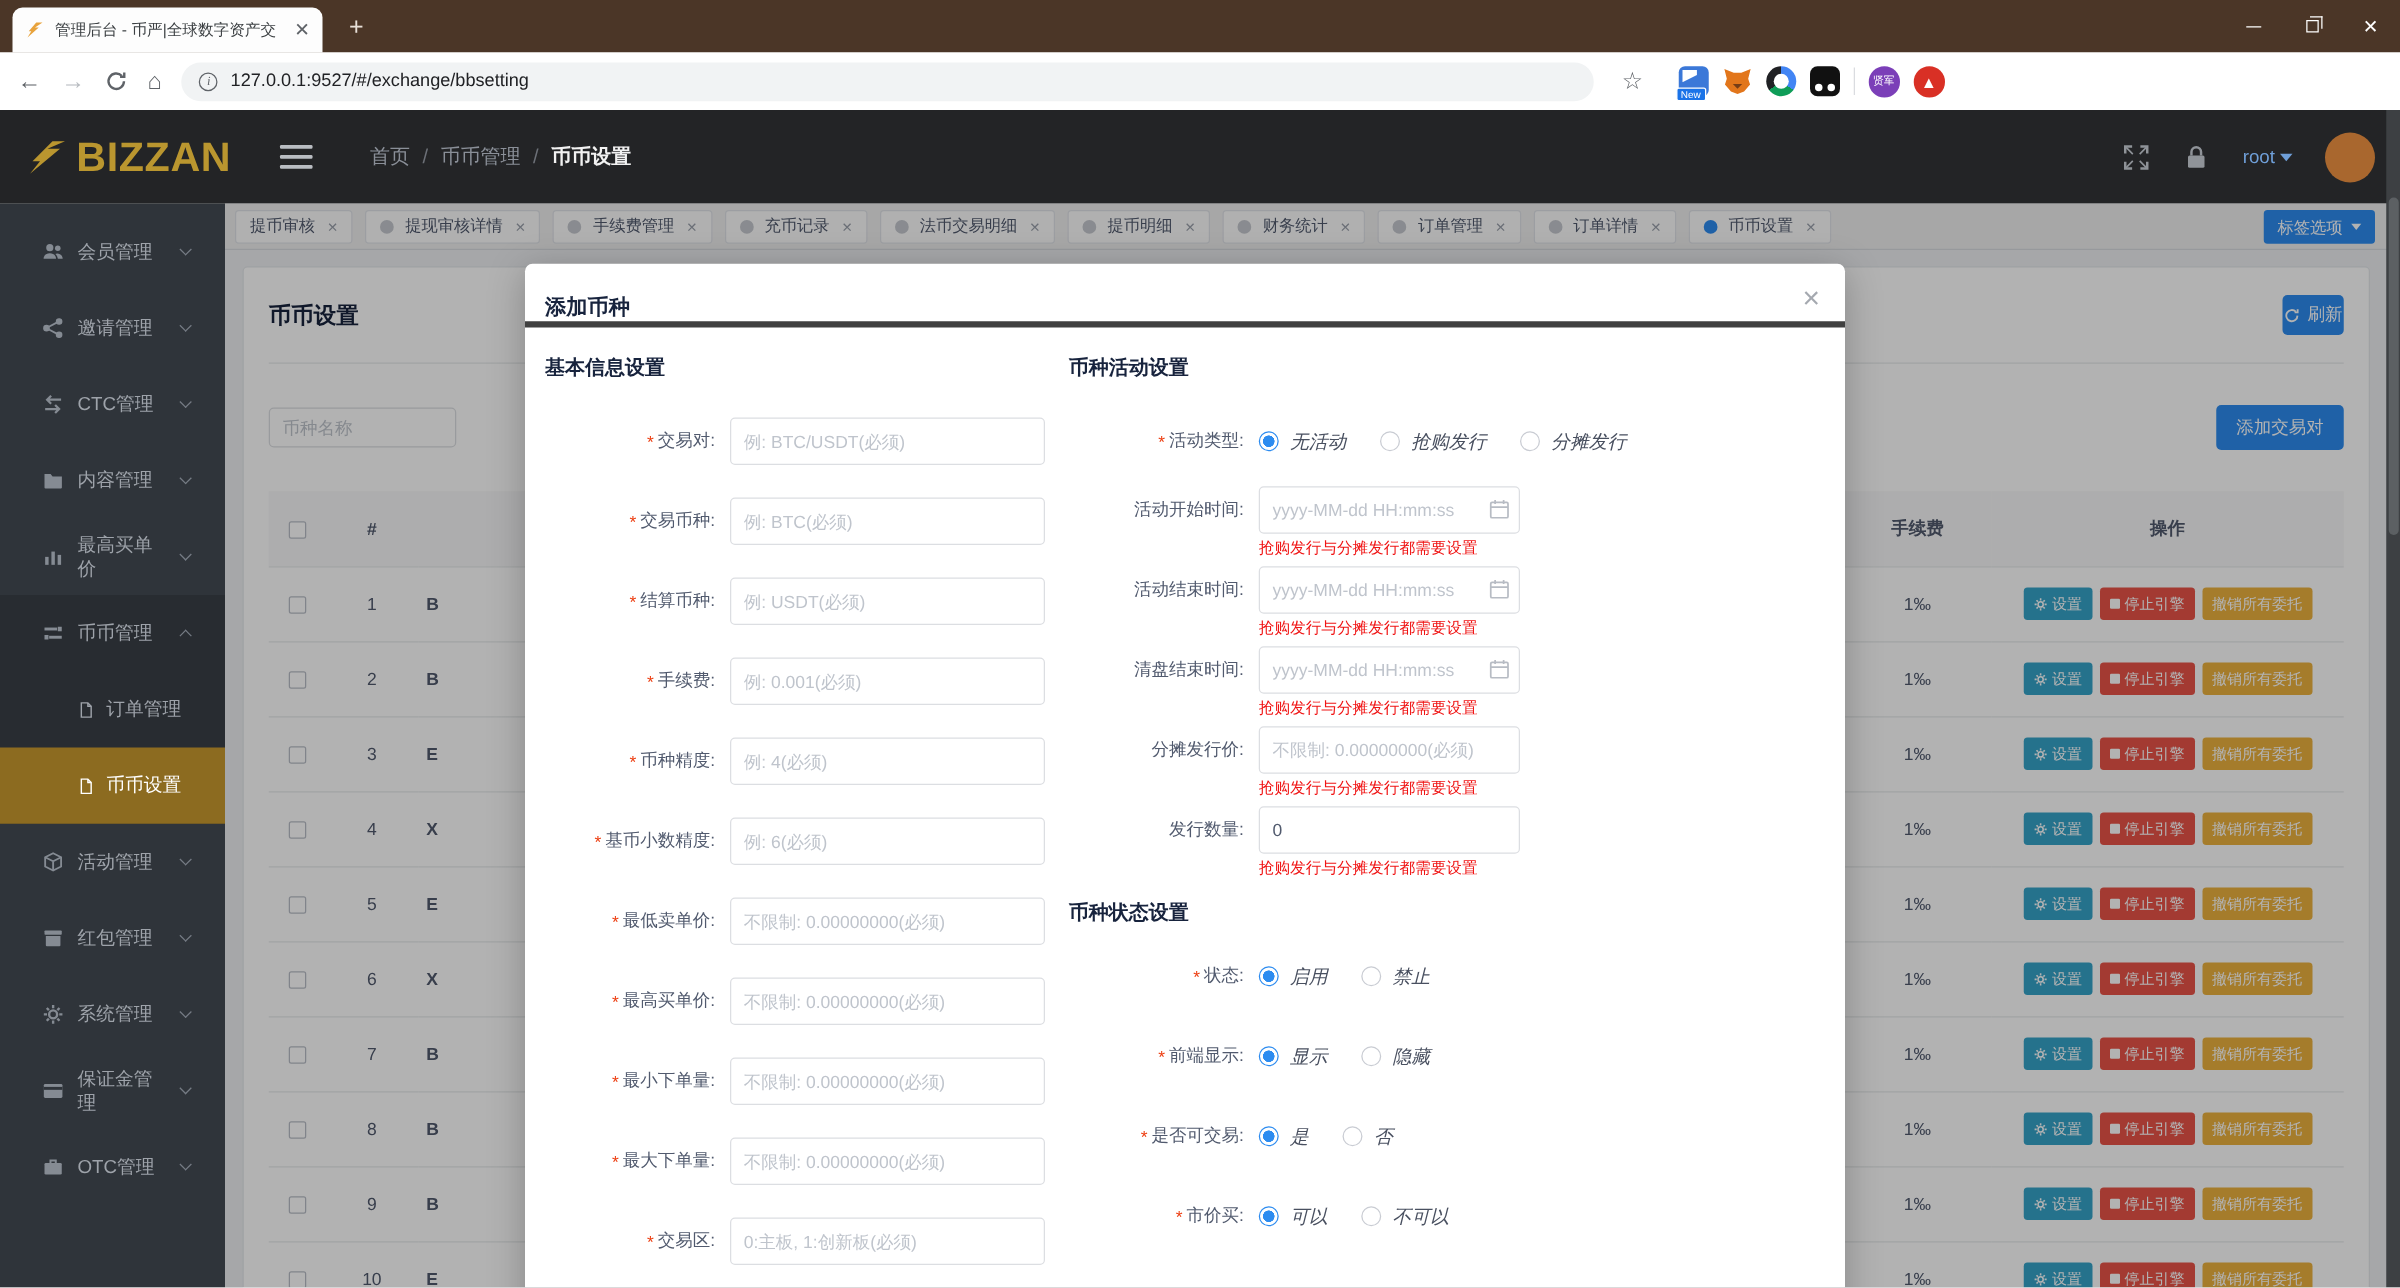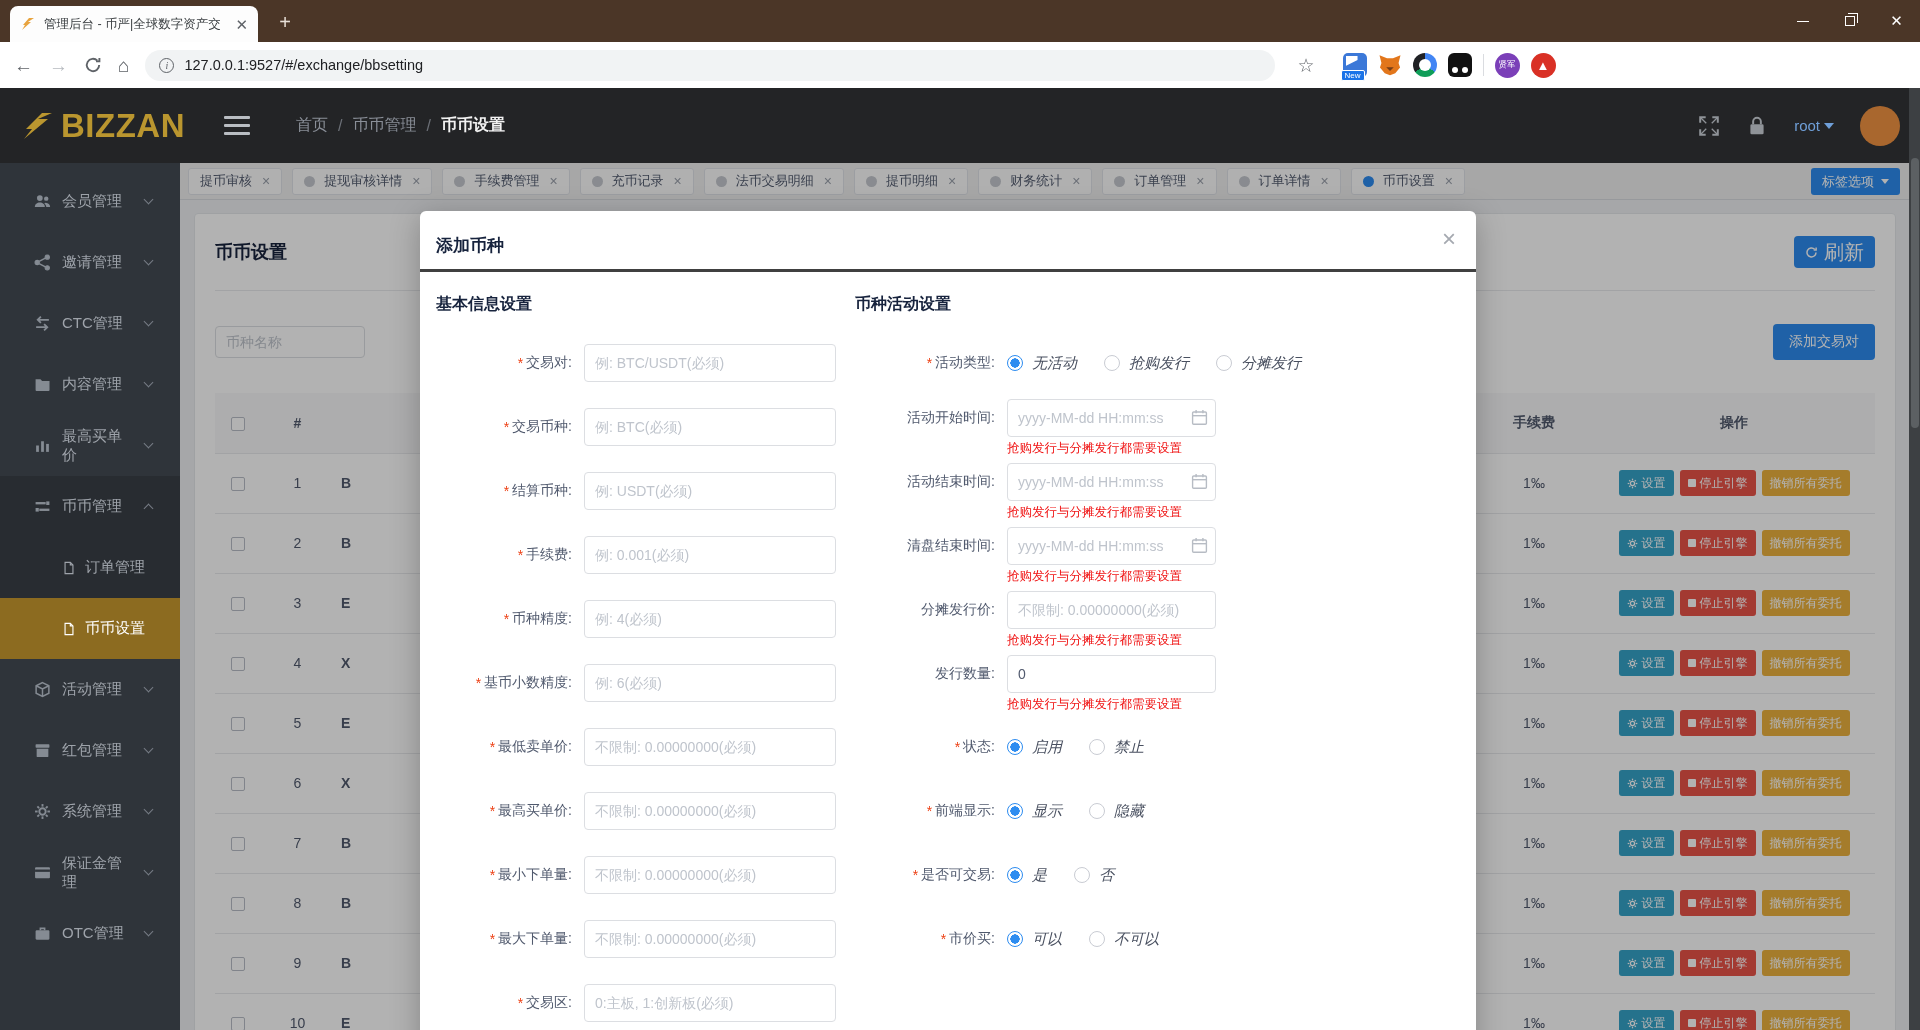--- a/index.html
+++ b/index.html
@@ -80,21 +80,21 @@
   .tag-dot{width:11px;height:11px;border-radius:50%;background:#c5c8ce;margin-right:9px;}
   .tag.active .tag-dot{background:var(--accent);}
   .tag-close{margin-left:10px;color:#9aa0ab;font-size:14px;line-height:1;}
   .tags-option-btn{position:absolute;right:20px;top:5px;height:27px;background:var(--accent);color:#fff;font-size:13px;border-radius:3px;padding:12px 11px;display:flex;align-items:center;gap:7px;}
   .caret-down-w{display:inline-block;width:0;height:0;border-left:4.5px solid transparent;border-right:4.5px solid transparent;border-top:5.5px solid #fff;}
 
   .panel{position:absolute;left:14px;right:24px;top:50px;bottom:-12px;background:#fff;border:1px solid #e4e7ea;border-radius:4px;padding:0 20px;}
   .title-row{height:77px;display:flex;align-items:center;justify-content:space-between;border-bottom:1px solid #e8eaec;}
   .page-title{font-size:18px;font-weight:bold;color:#17233d;}
   .btn{display:inline-flex;align-items:center;justify-content:center;gap:6px;background:var(--accent);color:#fff;border:none;border-radius:4px;cursor:pointer;font-family:inherit;}
-  .btn-refresh{height:32px;padding:0 11px;font-size:20px;}
+  .btn-refresh{height:32px;padding:0 1px;font-size:14px;}
   .btn-add{height:36px;padding:0 16px;font-size:14px;}
   .search-row{height:102px;display:flex;align-items:center;justify-content:space-between;}
   .search-input{width:150px;height:32px;border:1px solid #dcdee2;border-radius:4px;padding:0 10px;font-size:14px;color:#515a6e;}
   input::placeholder{color:#bfc4cc;}
   table{width:100%;border-collapse:collapse;}
   th{height:60px;background:#f8f8f9;font-size:14px;color:#515a6e;border-bottom:1px solid #e8eaec;font-weight:bold;}
   td{height:60px;border-bottom:1px solid #e8eaec;font-size:14px;color:#515a6e;text-align:center;}
   .col-check{width:45px;} .col-idx{width:75px;} .col-fee{width:118px;} .col-act{width:282px;}
   .cell-name{text-align:left;padding-left:6px;font-weight:bold;}
   .cbx{display:inline-block;width:14px;height:14px;border:1px solid #b9bec7;border-radius:2px;background:#fff;vertical-align:middle;}
@@ -103,21 +103,21 @@
   .abtn-set{background:var(--teal);justify-content:space-between;}
   .abtn-stop{background:var(--red);}
   .abtn-revoke{background:var(--gold);}
   .abtn svg{width:11px;height:11px;}
   .icon-stop{display:inline-block;width:8px;height:8px;background:#fff;border-radius:1px;}
 
   .overlay{position:absolute;inset:0;background:rgba(0,0,0,.3);z-index:5;}
 
   
   .modal{position:absolute;left:240px;top:48px;width:1056px;height:1010px;background:#fff;border-radius:6px 6px 0 0;z-index:10;box-shadow:0 6px 30px rgba(0,0,0,.25);}
-  .modal-header{position:relative;height:61px;border-bottom:3px solid #404040;}
+  .modal-header{position:relative;height:51px;border-bottom:5px solid #404040;}
   .modal-title{position:absolute;left:16px;top:23px;font-size:17px;font-weight:bold;color:#17233d;}
   .modal-close{position:absolute;right:20px;top:16px;font-size:24px;color:#a5a9b0;line-height:1;font-weight:300;}
   .modal-body{position:relative;height:942px;overflow:hidden;}
   .sec-hd{position:absolute;font-size:16px;font-weight:bold;color:#17233d;}
   .sec-basic{left:16px;top:22px;}
   .sec-activity{left:435px;top:22px;}
   .basic-fields{position:absolute;left:0;top:59px;width:425px;}
   .f-row{height:64px;display:flex;align-items:center;}
   .f-label{width:152px;display:flex;justify-content:flex-end;align-items:center;font-size:14px;color:#515a6e;white-space:nowrap;}
   .f-star{color:#ed4014;margin-right:3px;font-size:14px;}
@@ -934,20 +934,21 @@
               <div class="a-row">
                 <div class="a-row-inner">
                   <span class="a-label">
                       <span class="f-label-text">发行数量:</span>
                     </span>
                   <span class="input-wrap"><input class="a-input noicon" type="text" value="0" style=""></span>
                 </div>
                 <div class="hint">抢购发行与分摊发行都需要设置</div>
               </div>
 
+              <div class="sec-status">币种状态设置</div>
               <div id="status-groups">
                   <div class="a-row flex-center">
     <span class="a-label">
                       <span class="f-star">*</span>
                       <span class="f-label-text">状态:</span>
                     </span>
     <span class="radio-group">
                       <span class="radio checked">
     <span class="radio-dot"></span>
     <span class="radio-label">启用</span>

